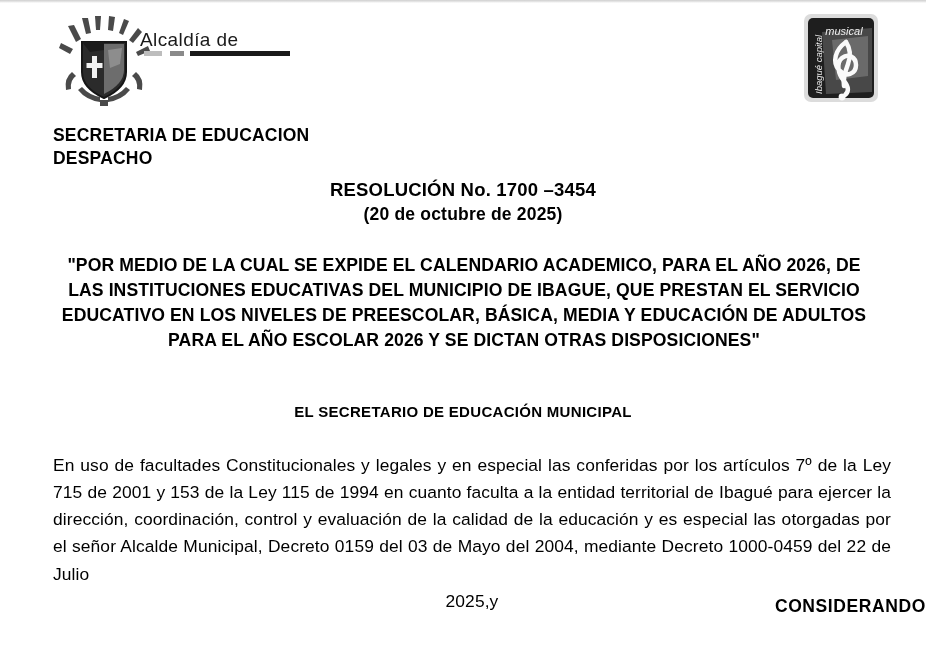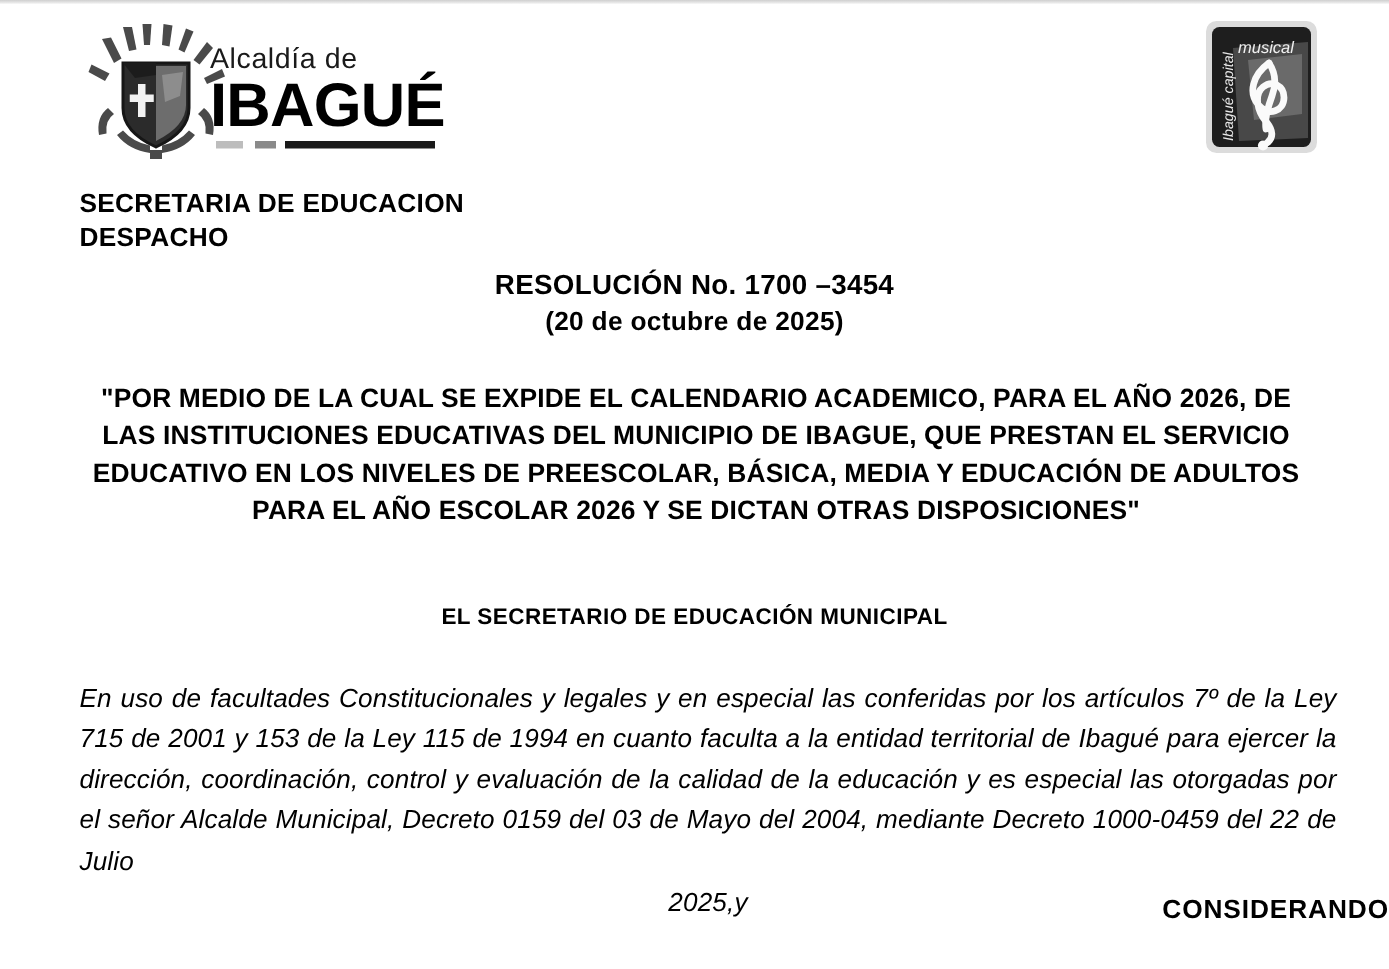--- a/index.html
+++ b/index.html
@@ -144,21 +144,20 @@
   .body-par {
     position: absolute;
     left: 53px;
     top: 452px;
     width: 838px;
     text-align: justify;
     text-justify: inter-word;
     font-size: 17.4px;
     line-height: 1.56;
     letter-spacing: 0.1px;
-    font-style: italic;
   }
   .body-par .tail { text-align: center; }
 
   
   .considerando {
     position: absolute;
     left: 0;
     top: 596px;
     width: 926px;
     text-align: right;
@@ -205,21 +204,20 @@
           <rect x="36" y="44" width="5" height="22"></rect>
           <rect x="30.5" y="51" width="16" height="5"></rect>
         </g>
 
         <path d="M26 30 L48 30 L48 38 L34 40 Z" fill="#1c1c1c"></path>
       </svg>
     </div>
 
     <div class="brandblock">
       <div class="brand-small">Alcaldía de</div>
-      <div class="brand-big">IBAGUÉ</div>
       <div class="brand-rule"></div>
     </div>
 
     <div class="musical-logo">
       <svg viewBox="0 0 78 92" width="78" height="92">
         <rect x="2" y="2" width="74" height="88" rx="7" fill="#dcdcdc"></rect>
         <rect x="6" y="6" width="66" height="80" rx="5" fill="#1e1e1e"></rect>
 
         <path d="M20 20 L70 16 L70 80 L24 82 Z" fill="#575757" opacity="0.75"></path>
         <path d="M30 28 L66 24 L66 64 L34 68 Z" fill="#8b8b8b" opacity="0.5"></path>

